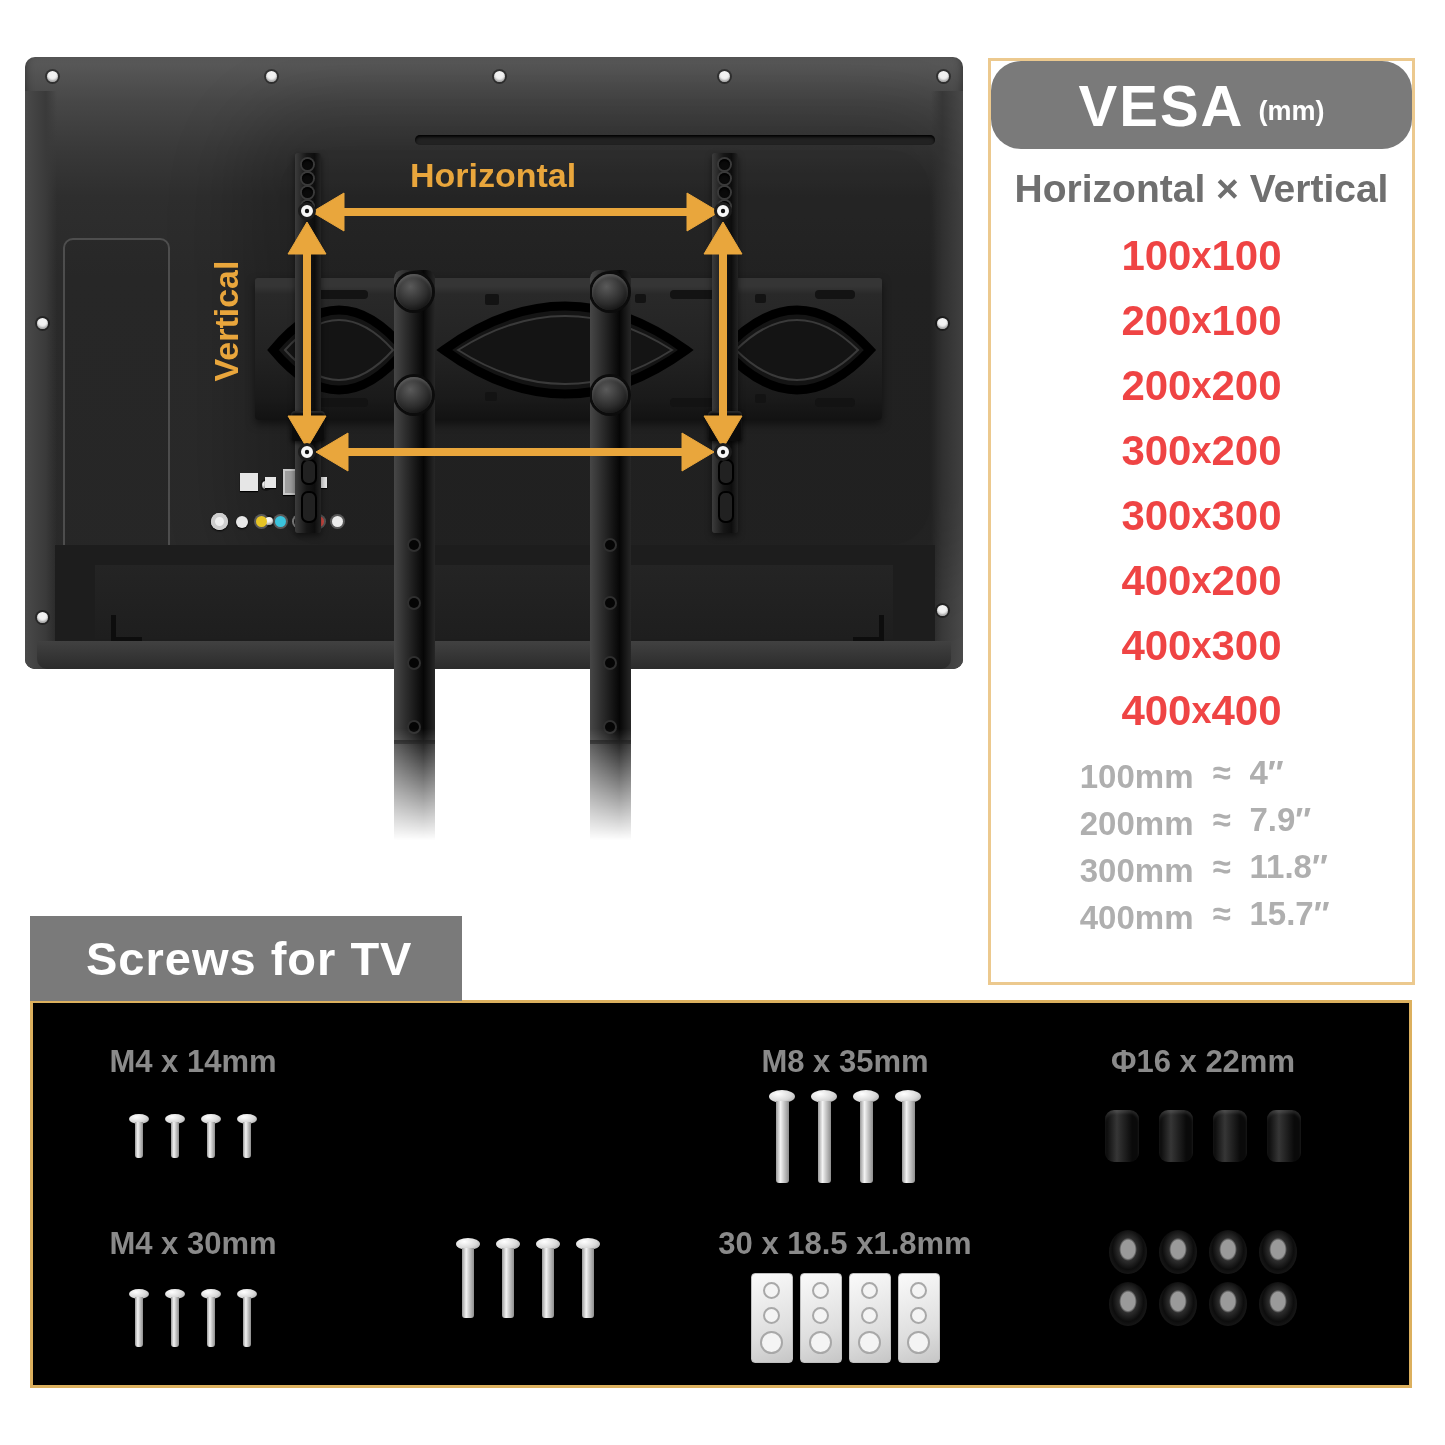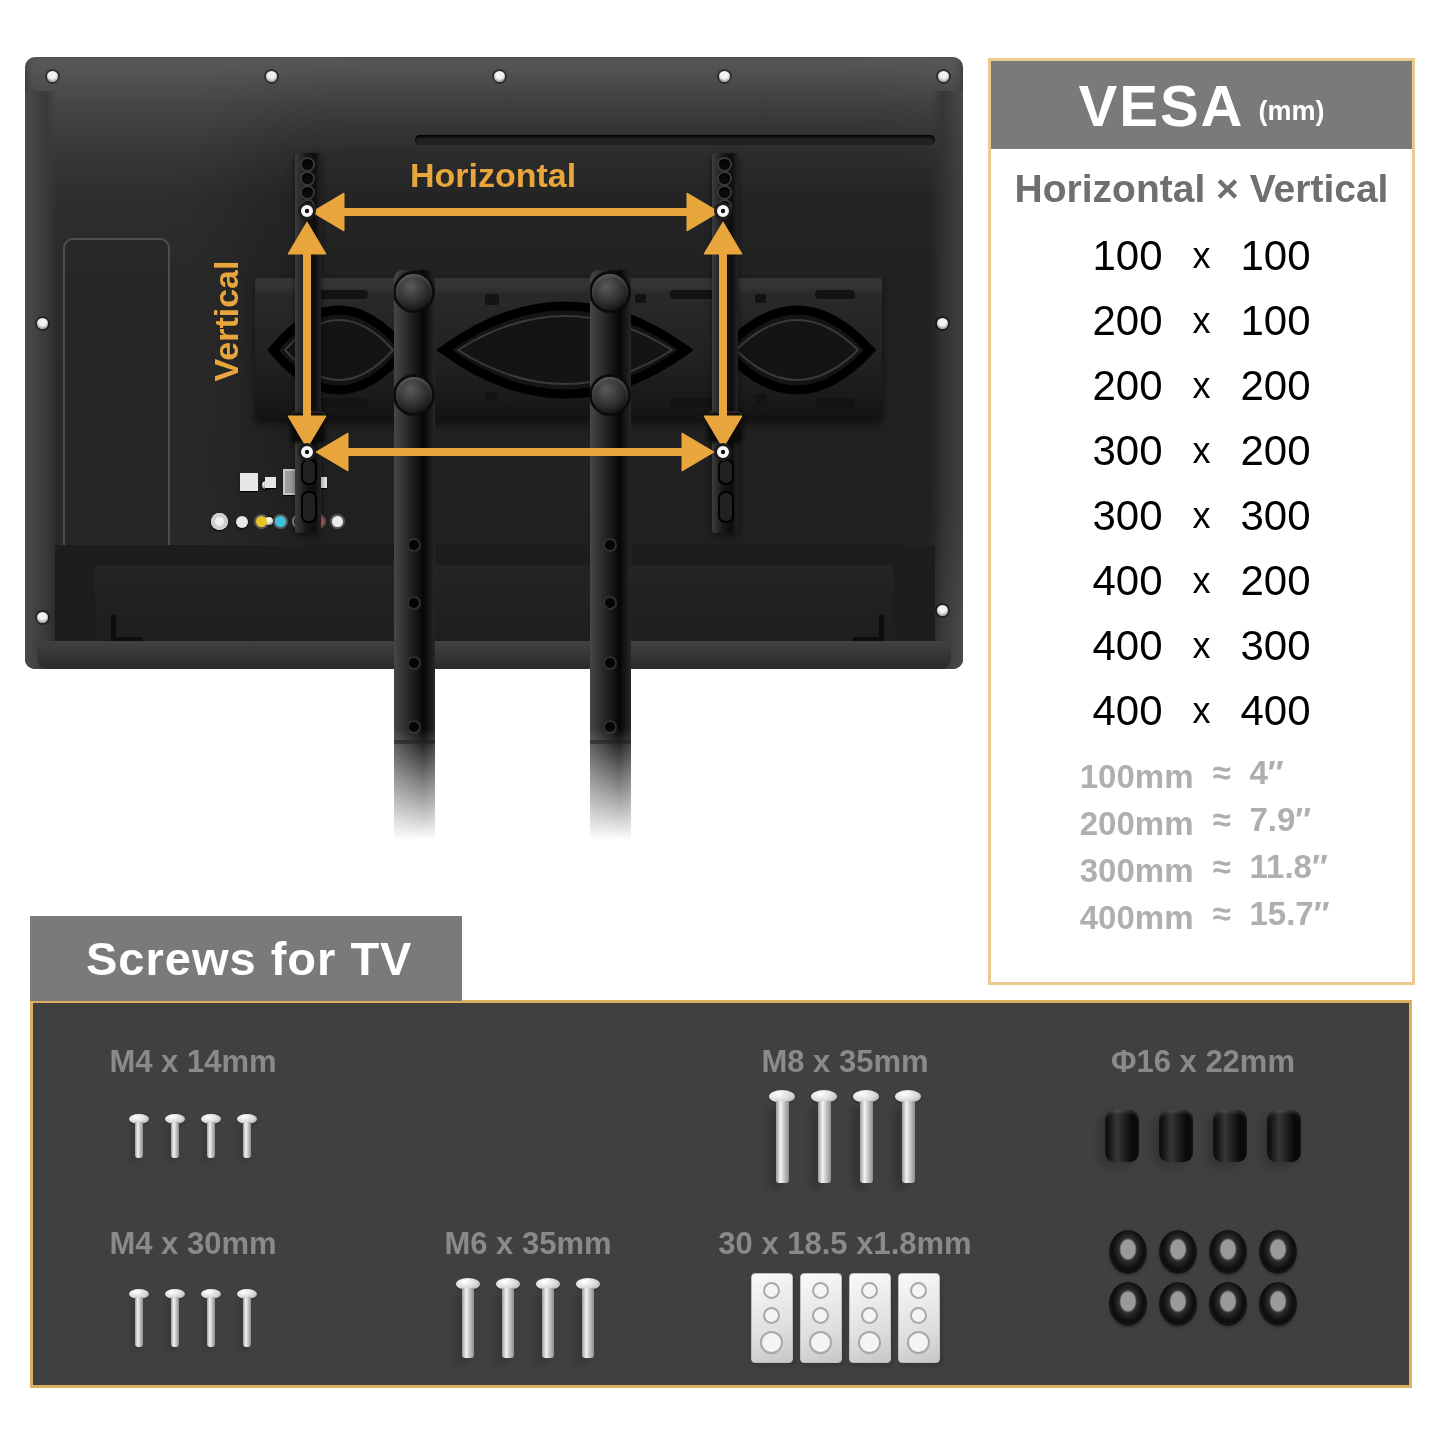--- a/index.html
+++ b/index.html
@@ -84,41 +84,41 @@
   
   svg.annot{position:absolute;left:0;top:0;pointer-events:none;}
   .label-horizontal{position:absolute;left:368px;top:156px;width:250px;text-align:center;
       font-size:34px;font-weight:bold;color:#E9A63C;}
   .label-vertical{position:absolute;left:113px;top:300px;width:230px;height:42px;text-align:center;
       font-size:34px;font-weight:bold;color:#E9A63C;transform:rotate(-90deg);transform-origin:center;}
 
   
   .vesa-panel{position:absolute;left:988px;top:58px;width:427px;height:927px;background:#fff;
       border:3px solid #ECC98E;box-sizing:border-box;}
-  .vesa-header{height:88px;background:#7A7A7A;display:flex;align-items:center;justify-content:center;gap:14px;}
+  .vesa-header{height:88px;background:#7A7A7A;display:flex;align-items:center;justify-content:center;gap:14px;border-radius:30px;}
   .vesa-title{font-size:58px;font-weight:bold;color:#fff;letter-spacing:2px;}
   .vesa-unit{font-size:27px;font-weight:bold;color:#fff;margin-top:12px;}
   .vesa-subtitle{margin-top:14px;height:52px;line-height:52px;text-align:center;
       font-size:39px;font-weight:bold;color:#6F6F6F;}
   .vesa-sizes{margin-top:8px;}
-  .size-row{display:flex;justify-content:center;align-items:center;gap:30px;height:65px;
-      font-size:42px;font-weight:normal;color:#000000;}
+  .size-row{display:flex;justify-content:center;align-items:center;height:65px;
+      font-size:42px;font-weight:bold;color:#ef4444;}
   .sz.h{width:105px;text-align:right;} .sz.v{width:105px;text-align:left;}
   .sz.x{font-size:36px;}
   .vesa-conversions{margin-top:6px;}
   .conv-row{display:flex;justify-content:center;align-items:center;gap:14px;height:47px;
       font-size:33px;font-weight:bold;color:#AFAFAF;}
   .c-mm{width:150px;text-align:right;margin-top:8px;} .c-in{width:110px;text-align:left;}
   .c-ap{width:28px;text-align:center;}
 
   
   .screws-banner{position:absolute;left:30px;top:916px;width:432px;height:85px;background:#7A7A7A;
       display:flex;align-items:center;z-index:3;}
   .screws-title{color:#fff;font-size:47px;font-weight:bold;padding-left:56px;letter-spacing:1px;}
-  .screws-box{position:absolute;left:30px;top:1000px;width:1382px;height:388px;background:#404040;
+  .screws-box{position:absolute;left:30px;top:1000px;width:1382px;height:388px;background:#000000;
       border:3px solid #DCB05E;box-sizing:border-box;z-index:2;}
   .s-cell{position:absolute;width:320px;text-align:center;}
   .s-cell.r1{top:39px;} .s-cell.r2{top:221px;}
   .s-cell.c1{left:0px;} .s-cell.c2{left:335px;} .s-cell.c3{left:652px;} .s-cell.c4{left:1010px;}
   .s-label{height:40px;line-height:40px;font-size:31px;font-weight:bold;color:#8A8A8A;}
   .s-graphic{height:108px;display:flex;align-items:center;justify-content:center;gap:16px;}
 
   
   .screw{display:flex;flex-direction:column;align-items:center;}
   .screw::before{content:"";border-radius:50%;
@@ -406,21 +406,20 @@
       <div class="s-label">M4 x 30mm</div>
       <div class="s-graphic">
         <div class="screw m4-30"></div>
         <div class="screw m4-30"></div>
         <div class="screw m4-30"></div>
         <div class="screw m4-30"></div>
       </div>
     </div>
 
     <div class="s-cell r2 c2">
-      <div class="s-label">M6 x 35mm</div>
       <div class="s-graphic">
         <div class="screw m6-35"></div>
         <div class="screw m6-35"></div>
         <div class="screw m6-35"></div>
         <div class="screw m6-35"></div>
       </div>
     </div>
 
     <div class="s-cell r2 c3">
       <div class="s-label">30 x 18.5 x1.8mm</div>

